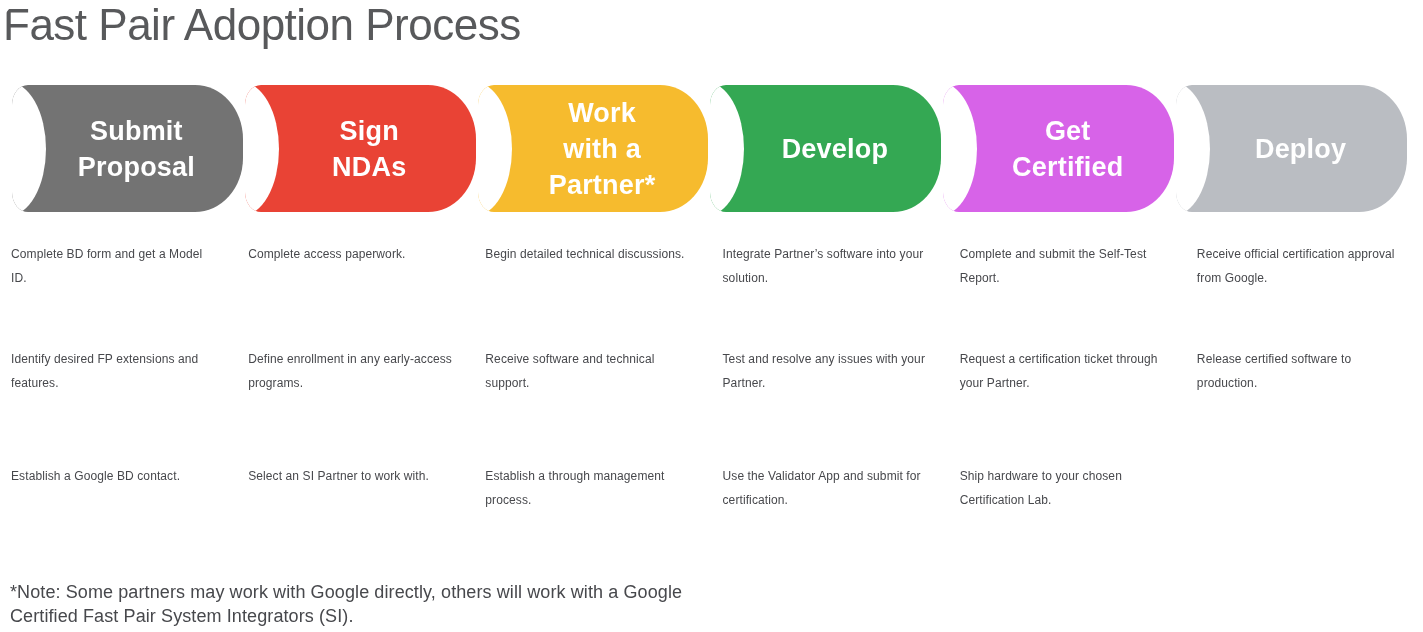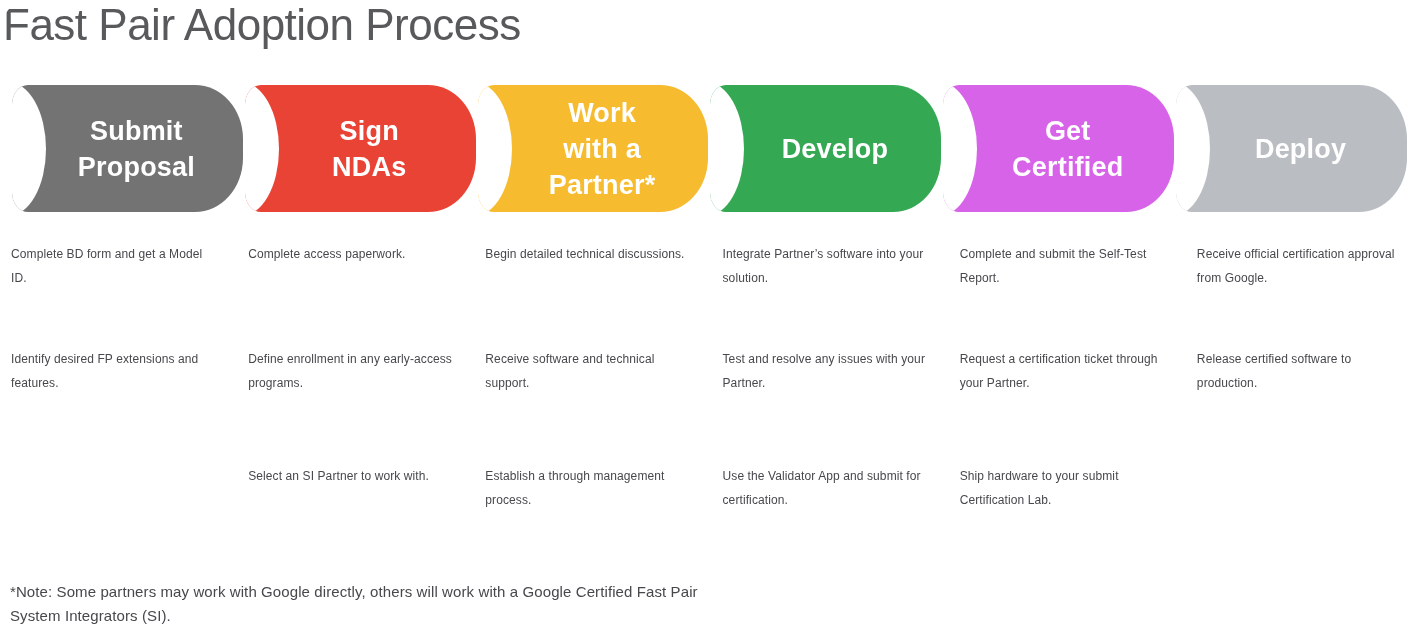--- a/index.html
+++ b/index.html
@@ -32,21 +32,21 @@
   .col{
     flex:1 1 0;box-sizing:border-box;padding:0 20px 0 11px;
     display:grid;grid-template-rows:105px 117px auto;
   }
   .cell{
     font-size:12px;line-height:24px;color:#47484C;letter-spacing:0.1px;
   }
 
   .note{
     position:absolute;left:10px;top:580px;width:712px;
-    font-size:15px;line-height:24px;color:#47484C;letter-spacing:0.1px;
+    font-size:18px;line-height:24px;color:#47484C;letter-spacing:0.1px;
   }
 </style>
 </head>
 <body>
 
 <div class="canvas">
   <h1 class="page-title">Fast Pair Adoption Process</h1>
 
   <div class="stages">
       <div class="stage" style="background: #737373; margin-left: 12px;">
@@ -66,40 +66,41 @@
       </div>
       <div class="stage" style="background: rgb(186, 189, 194);">
         <div class="stage-label">Deploy</div>
       </div>
     </div>
 
   <div class="columns">
       <div class="col">
         <div class="cell">Complete BD form and get a Model ID.</div>
         <div class="cell">Identify desired FP extensions and features.</div>
+        <div class="cell">Establish a Google BD contact.</div>
       </div>
       <div class="col">
         <div class="cell">Complete access paperwork.</div>
         <div class="cell">Define enrollment in any early-access programs.</div>
         <div class="cell">Select an SI Partner to work with.</div>
       </div>
       <div class="col">
         <div class="cell">Begin detailed technical discussions.</div>
         <div class="cell">Receive software and technical support.</div>
         <div class="cell">Establish a through management process.</div>
       </div>
       <div class="col">
         <div class="cell">Integrate Partner’s software into your solution.</div>
         <div class="cell">Test and resolve any issues with your Partner.</div>
         <div class="cell">Use the Validator App and submit for certification.</div>
       </div>
       <div class="col">
         <div class="cell">Complete and submit the Self-Test Report.</div>
         <div class="cell">Request a certification ticket through your Partner.</div>
-        <div class="cell">Ship hardware to your submit Certification Lab.</div>
+        <div class="cell">Ship hardware to your chosen Certification Lab.</div>
       </div>
       <div class="col">
         <div class="cell">Receive official certification approval from Google.</div>
         <div class="cell">Release certified software to production.</div>
       </div>
     </div>
 
   <div class="note">*Note: Some partners may work with Google directly, others will work with a Google Certified Fast Pair System Integrators (SI).</div>
 </div>
 

